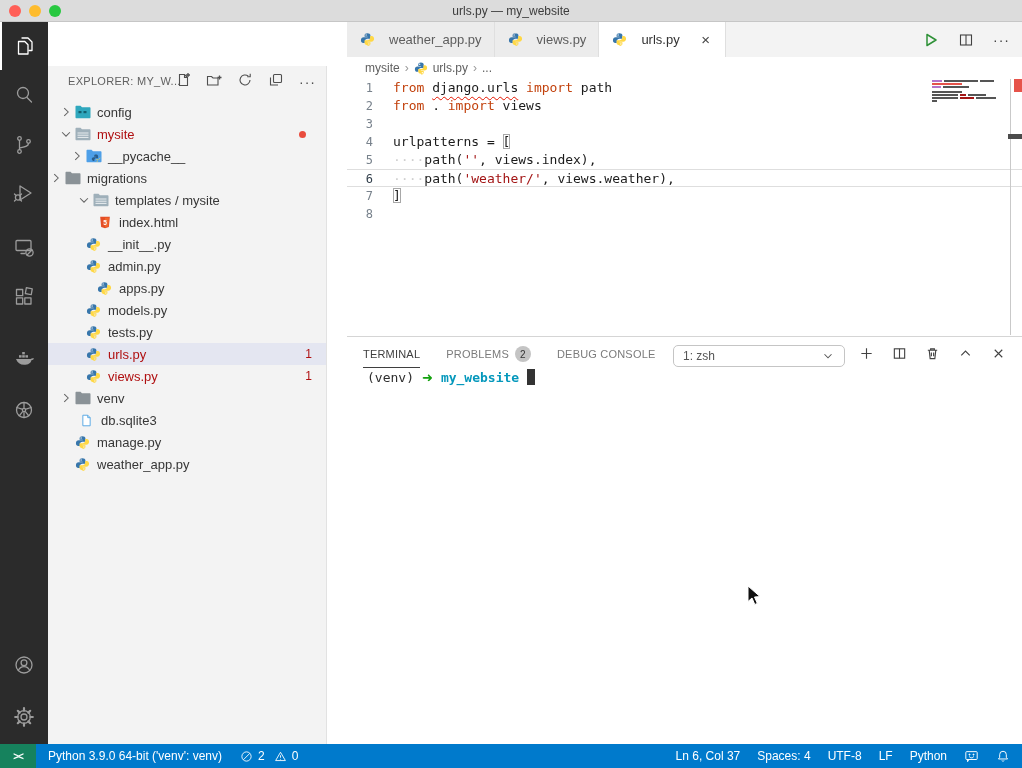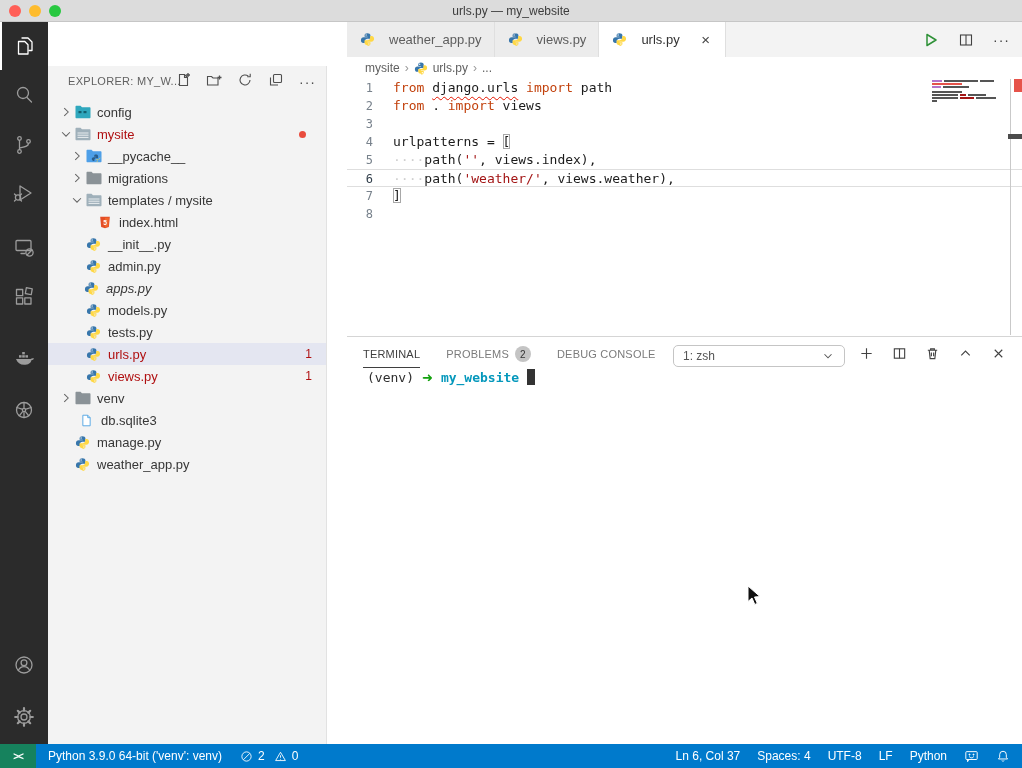--- a/index.html
+++ b/index.html
@@ -256,34 +256,34 @@
           </span>
           <span class="ticon">
             <svg width="16" height="14" viewBox="0 0 16 14">
               <path d="M.5 1.8c0-.6.4-1 1-1h4L7 2.3h7.5c.6 0 1 .4 1 1v9c0 .6-.4 1-1 1h-13c-.6 0-1-.4-1-1z" fill="#4d9fe8"></path>
               <path d="M10 5.5c-1.2 0-1.8.5-1.8 1.4v.9h1.9v.4H7.6c-1 0-1.8.7-1.8 1.9s.7 1.8 1.7 1.8h.9v-1c0-.9.8-1.6 1.7-1.6h2V7c0-.9-.8-1.5-2.1-1.5z" fill="#2a5d8a"></path>
               <path d="M10.2 13c1.2 0 1.8-.5 1.8-1.4v-.9h-1.9v-.4h2.5c1 0 1.8-.7 1.8-1.9" fill="#ffd845"></path>
             </svg>
           </span>
           <span class="lbl">__pycache__</span>
         </div>
-        <div class="trow" style="padding-left: 21px;">
+        <div class="trow" style="">
           <span class="tw">
             <svg width="14" height="14" viewBox="0 0 16 16" fill="none" stroke="#646464" stroke-width="1.2">
               <path d="M6 3.5 10.5 8 6 12.5"></path>
             </svg>
           </span>
           <span class="ticon">
             <svg width="16" height="14" viewBox="0 0 16 14">
               <path d="M.5 1.8c0-.6.4-1 1-1h4l1.5 1.5h7.5c.6 0 1 .4 1 1v9c0 .6-.4 1-1 1h-13c-.6 0-1-.4-1-1z" fill="#8a9297"></path>
             </svg>
           </span>
           <span class="lbl">migrations</span>
         </div>
-        <div class="trow" style="padding-left: 21px;">
+        <div class="trow" style="padding-left: 28px;">
           <span class="tw">
             <svg width="14" height="14" viewBox="0 0 16 16" fill="none" stroke="#646464" stroke-width="1.2">
               <path d="M3.5 6 8 10.5 12.5 6"></path>
             </svg>
           </span>
           <span class="ticon">
             <svg width="16" height="14" viewBox="0 0 16 14">
               <path d="M.5 1.8c0-.6.4-1 1-1h4L7 2.3h7.5c.6 0 1 .4 1 1v9c0 .6-.4 1-1 1h-13c-.6 0-1-.4-1-1z" fill="#9fb0ba"></path>
               <path d="M2.5 6h11M2.5 8.2h11M2.5 10.4h11" stroke="#e9edf0" stroke-width="1"></path>
             </svg>
@@ -314,21 +314,21 @@
         <div class="trow" style="padding-left: 21px;">
           <span class="tw"></span>
           <span class="ticon">
             <svg width="15" height="15" viewBox="0 0 16 16">
               <path d="M7.9 1.2c-1.9 0-3 .8-3 2.3v1.6h3.2v.6H3.9C2.2 5.7 1 6.9 1 8.8c0 1.8 1 3 2.6 3h1.5V9.9c0-1.5 1.3-2.6 2.8-2.6h3.2V3.5c0-1.4-1.3-2.3-3.2-2.3zM6.5 2.4a.75.75 0 1 1 0 1.5.75.75 0 0 1 0-1.5z" fill="#3776ab"></path>
               <path d="M8.1 14.8c1.9 0 3-.8 3-2.3v-1.6H7.9v-.6h4.2c1.7 0 2.9-1.2 2.9-3.1 0-1.8-1-3-2.6-3h-1.5v1.9c0 1.5-1.3 2.6-2.8 2.6H4.9v3.1c0 1.4 1.3 2.3 3.2 2.3zm1.4-1.2a.75.75 0 1 1 0-1.5.75.75 0 0 1 0 1.5z" fill="#ffd845"></path>
             </svg>
           </span>
           <span class="lbl">admin.py</span>
         </div>
-        <div class="trow" style="padding-left: 19px; font-style: italic;">
+        <div class="trow" style="padding-left: 32px;">
           <span class="tw"></span>
           <span class="ticon">
             <svg width="15" height="15" viewBox="0 0 16 16">
               <path d="M7.9 1.2c-1.9 0-3 .8-3 2.3v1.6h3.2v.6H3.9C2.2 5.7 1 6.9 1 8.8c0 1.8 1 3 2.6 3h1.5V9.9c0-1.5 1.3-2.6 2.8-2.6h3.2V3.5c0-1.4-1.3-2.3-3.2-2.3zM6.5 2.4a.75.75 0 1 1 0 1.5.75.75 0 0 1 0-1.5z" fill="#3776ab"></path>
               <path d="M8.1 14.8c1.9 0 3-.8 3-2.3v-1.6H7.9v-.6h4.2c1.7 0 2.9-1.2 2.9-3.1 0-1.8-1-3-2.6-3h-1.5v1.9c0 1.5-1.3 2.6-2.8 2.6H4.9v3.1c0 1.4 1.3 2.3 3.2 2.3zm1.4-1.2a.75.75 0 1 1 0-1.5.75.75 0 0 1 0 1.5z" fill="#ffd845"></path>
             </svg>
           </span>
           <span class="lbl">apps.py</span>
         </div>
         <div class="trow" style="padding-left: 21px;">

